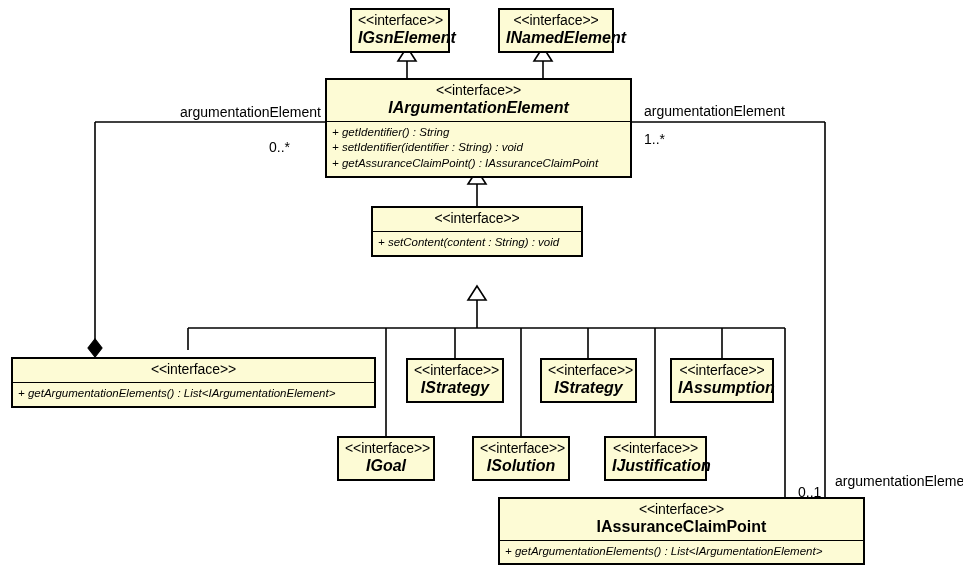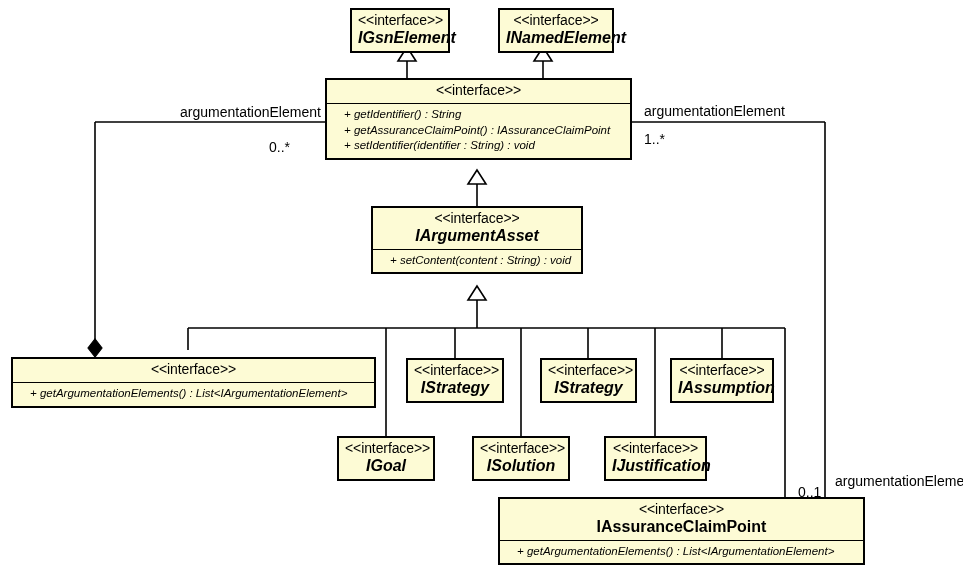--- a/index.html
+++ b/index.html
@@ -50,21 +50,21 @@
     font-weight: bold;
     font-style: italic;
     color: #000;
     margin-top: 0px;
   }
   .cls-name.noitalic {
     font-style: normal;
   }
   .uml-compartment {
     border-top: 1.5px solid #000000;
-    padding: 3px 5px 4px 17px;
+    padding: 3px 5px 4px 5px;
   }
   .feature {
     font-size: 11.5px;
     font-style: italic;
     color: #000;
     line-height: 1.38;
     white-space: nowrap;
   }
   .edge-label {
     position: absolute;
@@ -154,32 +154,32 @@
   <div class="uml-class" style="left:498px; top:8px; width:116px;">
     <div class="uml-header">
       <span class="stereotype">&lt;&lt;interface&gt;&gt;</span>
       <span class="cls-name">INamedElement</span>
     </div>
   </div>
 
   <div class="uml-class" style="left:325px; top:78px; width:307px;">
     <div class="uml-header">
       <span class="stereotype">&lt;&lt;interface&gt;&gt;</span>
+      <span class="cls-name">IArgumentationElement</span>
     </div>
     <div class="uml-compartment">
       <div class="feature">+ getIdentifier() : String</div>
+      <div class="feature">+ setIdentifier(identifier : String) : void</div>
       <div class="feature">+ getAssuranceClaimPoint() : IAssuranceClaimPoint</div>
-      <div class="feature">+ setIdentifier(identifier : String) : void</div>
     </div>
   </div>
 
   <div class="uml-class" style="left:371px; top:206px; width:212px;">
     <div class="uml-header">
       <span class="stereotype">&lt;&lt;interface&gt;&gt;</span>
-      <span class="cls-name">IArgumentAsset</span>
     </div>
     <div class="uml-compartment">
       <div class="feature">+ setContent(content : String) : void</div>
     </div>
   </div>
 
   <div class="uml-class" style="left:11px; top:357px; width:365px;">
     <div class="uml-header">
       <span class="stereotype">&lt;&lt;interface&gt;&gt;</span>
     </div>

